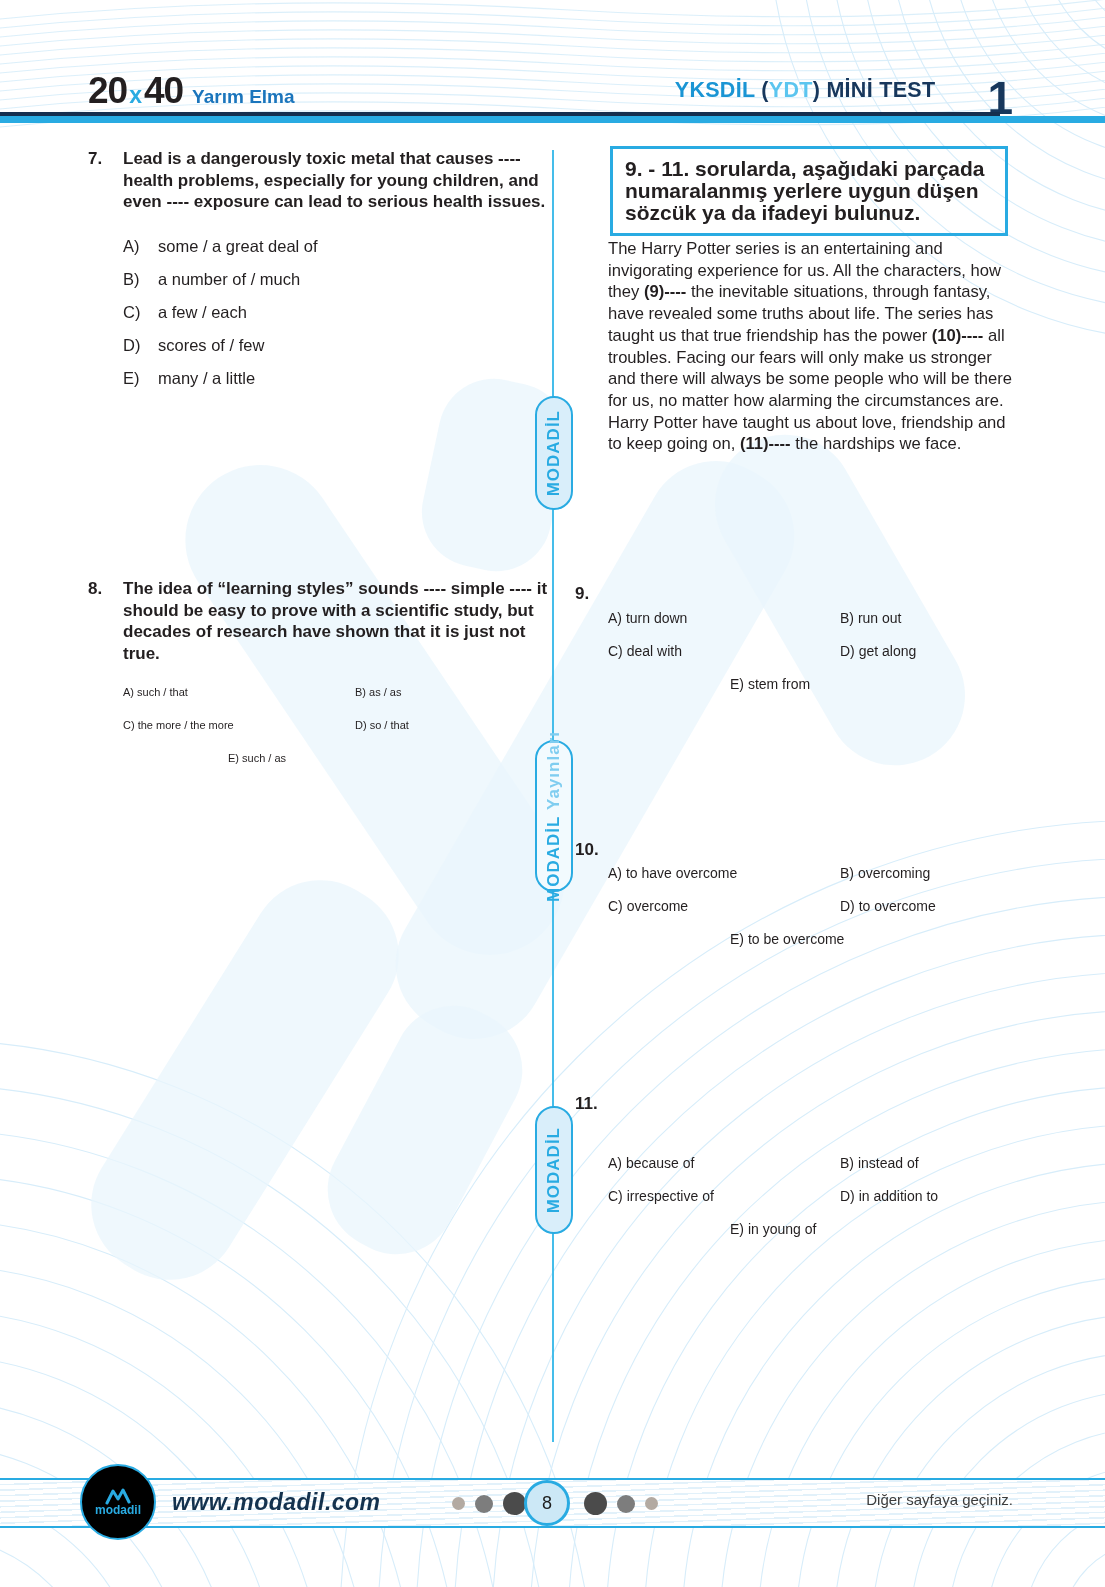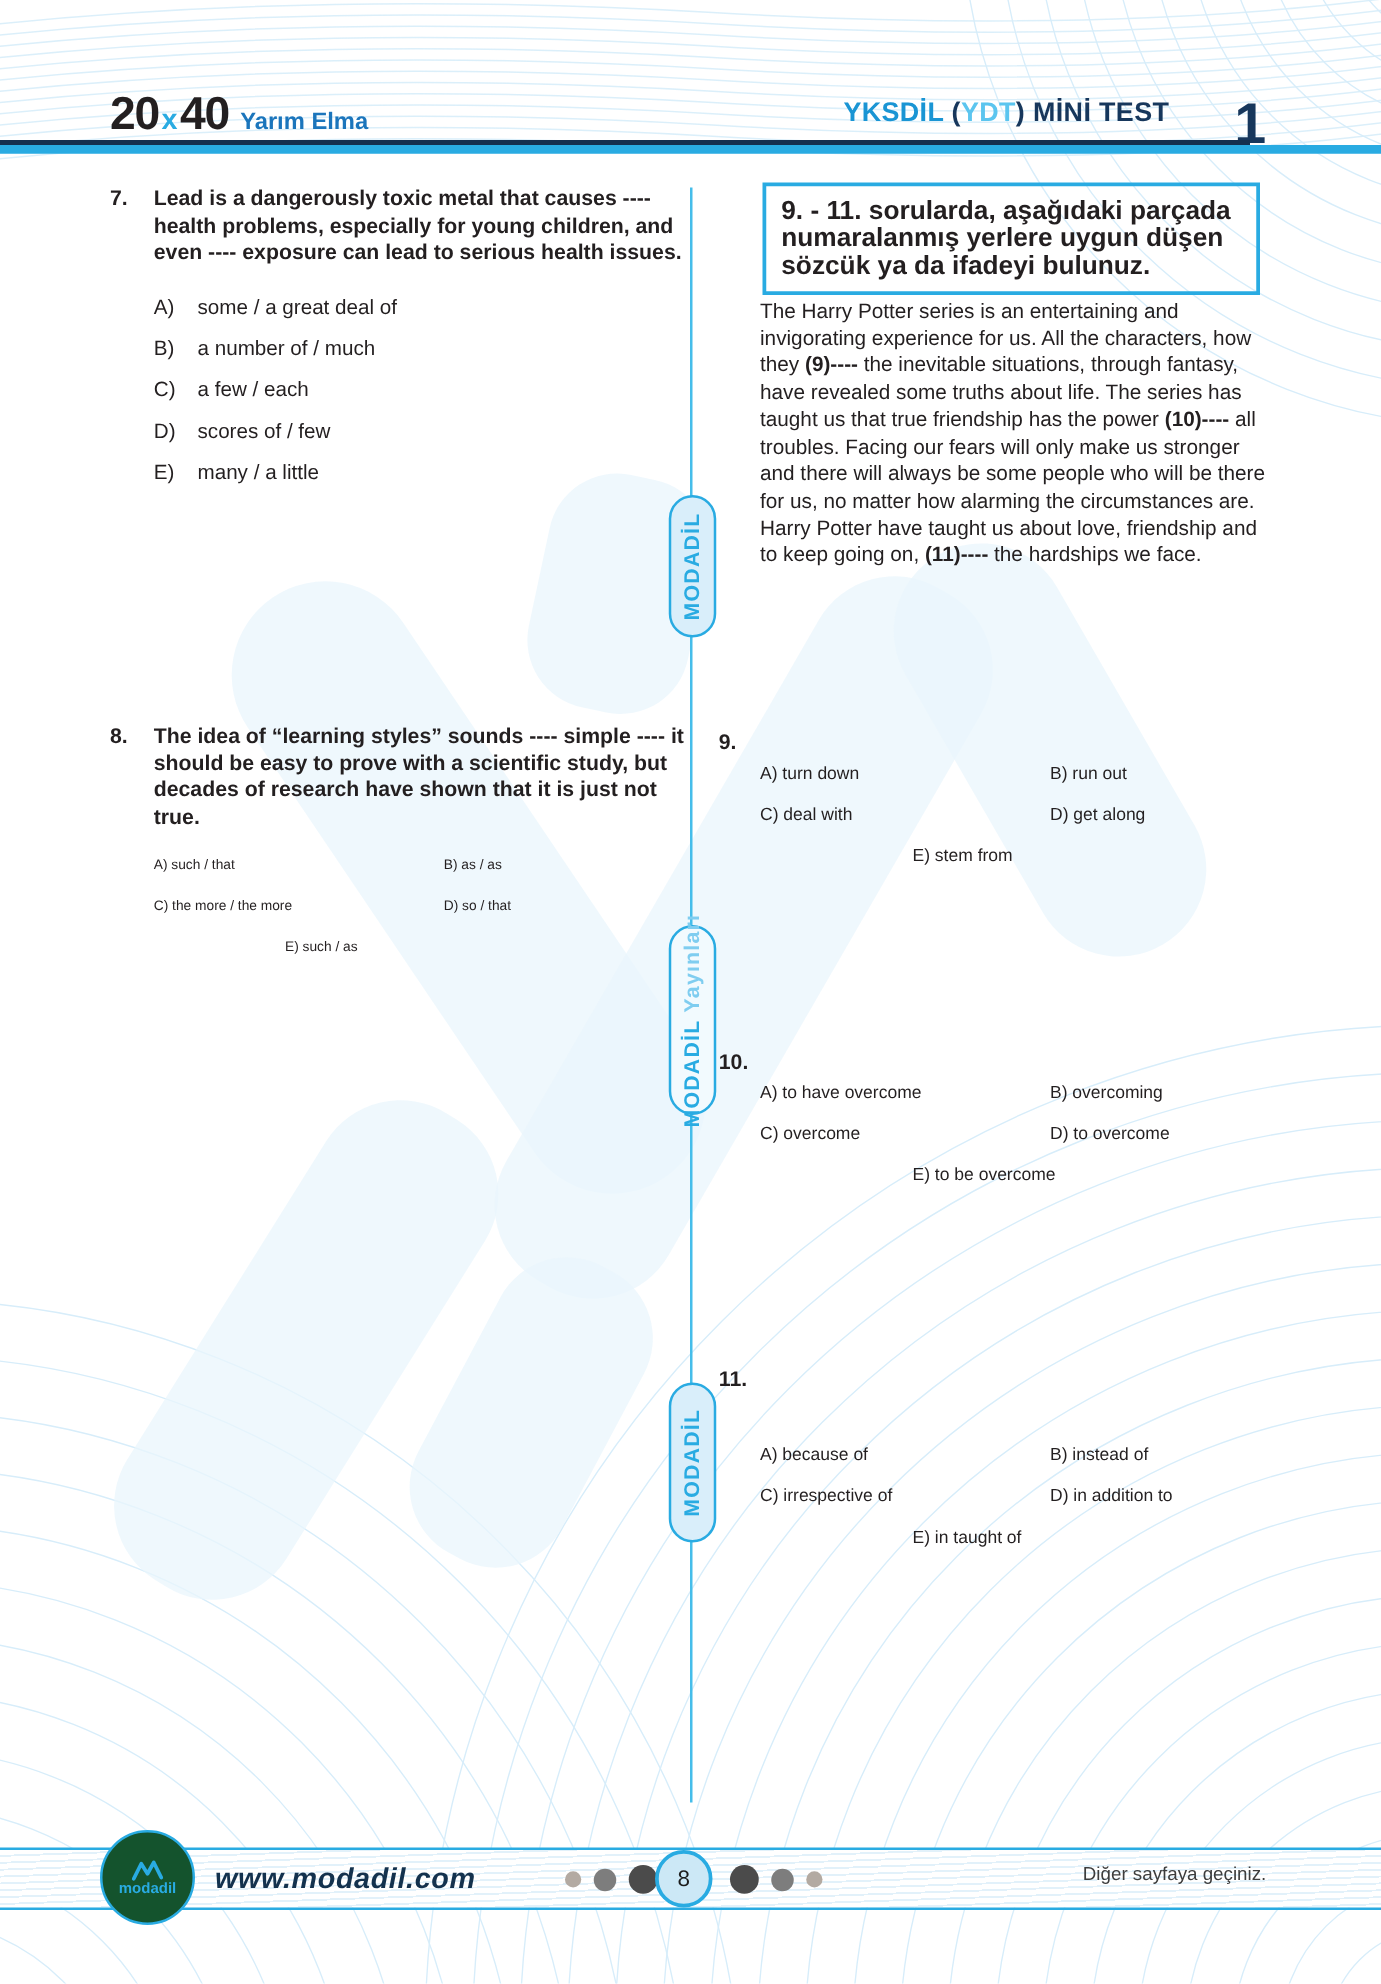--- a/index.html
+++ b/index.html
@@ -85,21 +85,21 @@
   .pill3 { top:1106px; height:128px; }
 
   
   .footer-band {
     position:absolute; left:0; top:1478px; width:1105px; height:50px; z-index:2;
     border-top:2.5px solid #29abe2; border-bottom:2.5px solid #29abe2;
     background:repeating-linear-gradient(178deg, #ffffff 0px, #ffffff 4px, #e2f1fa 4px, #e2f1fa 5.5px);
   }
   .logo-circle {
     position:absolute; left:80px; top:1464px; width:76px; height:76px; z-index:3;
-    background:#14532d; border:2.5px solid #29abe2; border-radius:50%;
+    background:#000000; border:2.5px solid #29abe2; border-radius:50%;
     display:flex; flex-direction:column; align-items:center; justify-content:center;
   }
   .logo-word { color:#29abe2; font-size:12px; font-weight:700; margin-top:-2px; }
   .website { position:absolute; left:172px; top:1489px; z-index:3;
     font-size:23px; font-weight:700; font-style:italic; color:#14324e; letter-spacing:.5px; }
   .dots { position:absolute; top:1492px; display:flex; align-items:center; gap:10px; z-index:3; }
   .dots-left { left:452px; }
   .dots-right { left:584px; }
   .dot { border-radius:50%; }
   .d-sm { width:13px; height:13px; background:#b3aaa2; }
@@ -296,21 +296,21 @@
   <div class="rq-opts" style="top:1128px;margin-top:24px;">
     <div class="row">
       <span class="cell-a"><span>A)</span> <span>because of</span></span>
       <span><span>B)</span> <span>instead of</span></span>
     </div>
     <div class="row">
       <span class="cell-a"><span>C)</span> <span>irrespective of</span></span>
       <span><span>D)</span> <span>in addition to</span></span>
     </div>
     <div class="row">
-      <span class="cell-e"><span>E)</span> <span>in taught of</span></span>
+      <span class="cell-e"><span>E)</span> <span>in young of</span></span>
     </div>
   </div>
 
   <div class="divider"></div>
   <div class="pill pill-fill pill1">
     <span class="pill-text">MODADİL</span>
   </div>
   <div class="pill pill-light pill2">
     <span class="pill-text"><span>MODADİL</span>&nbsp;<span class="pill-sub">Yayınları</span></span>
   </div>

